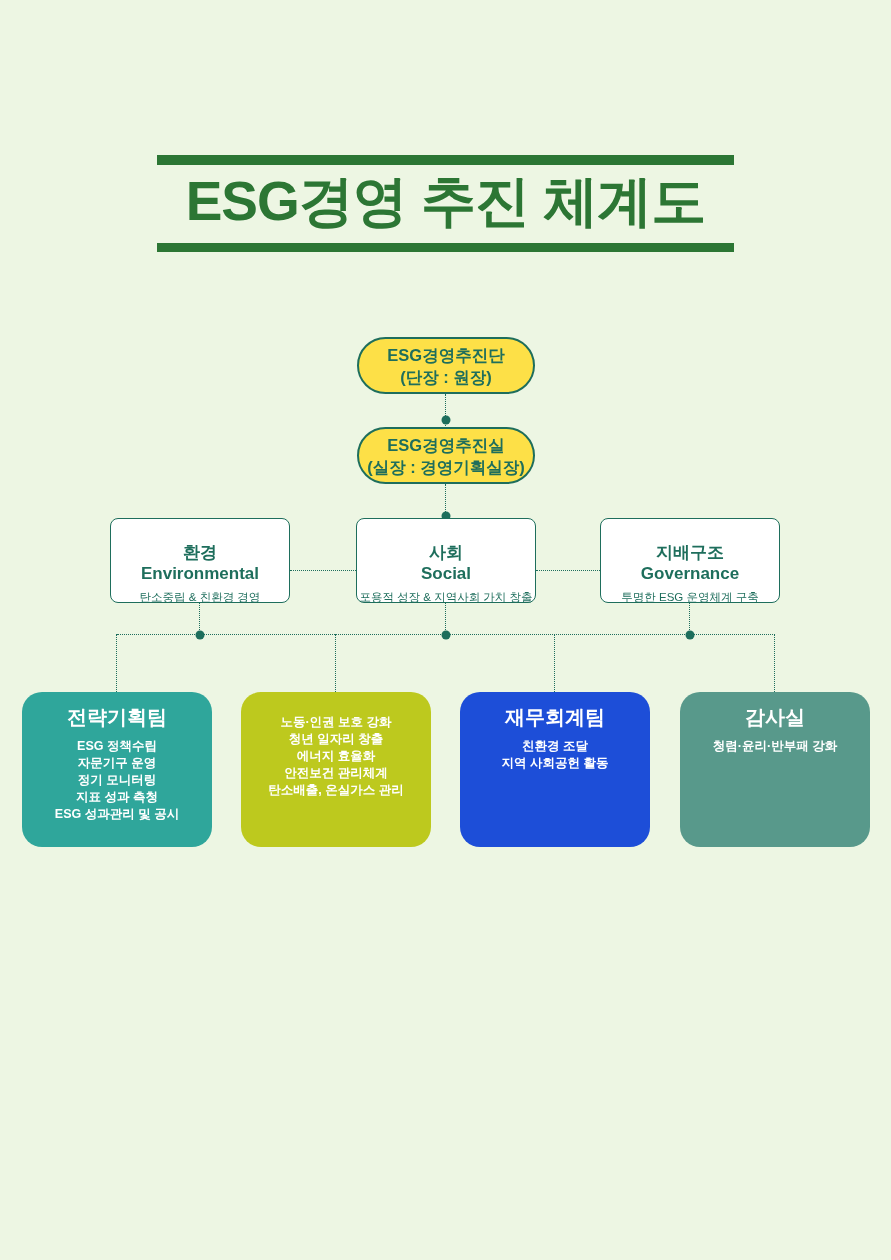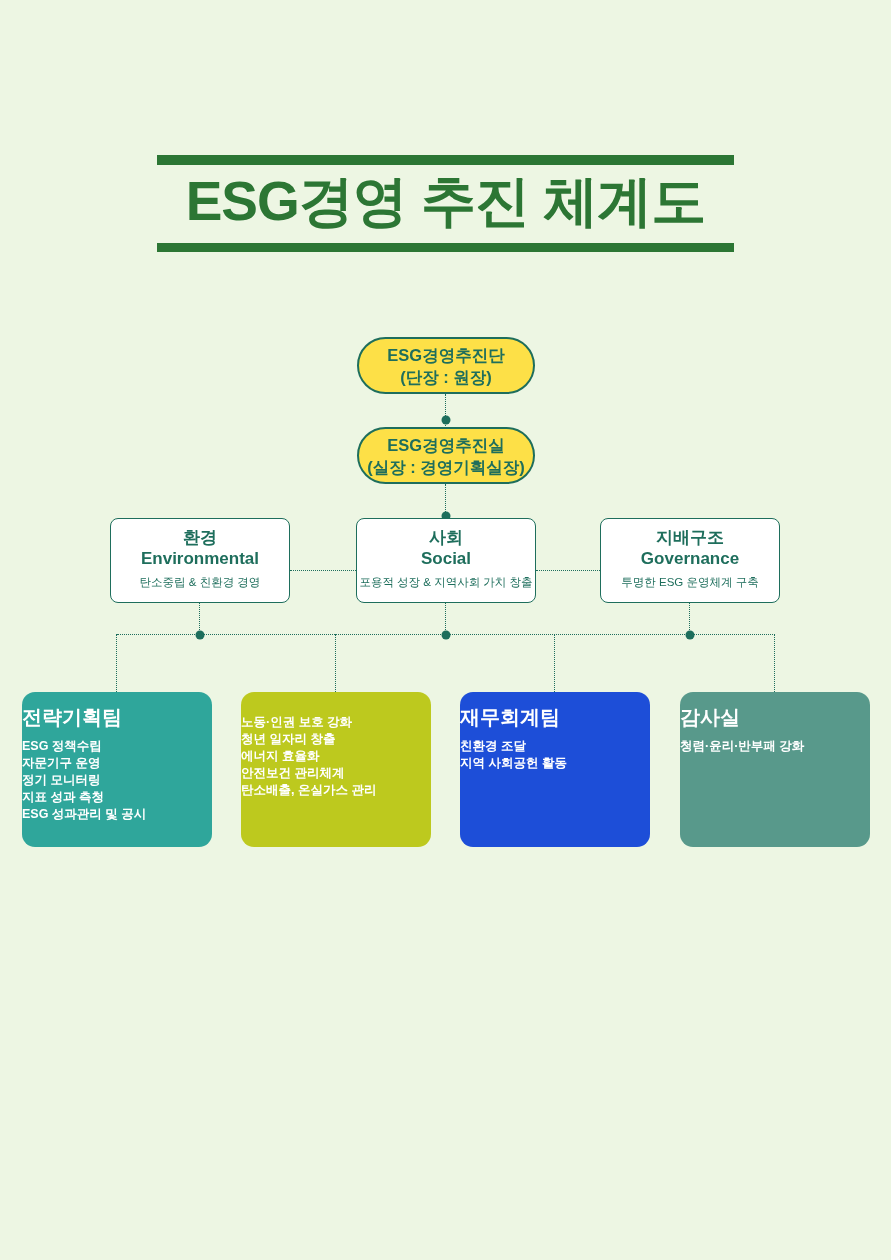--- a/index.html
+++ b/index.html
@@ -39,33 +39,33 @@
     color:#1e6e5c; font-weight:700; font-size:16.5px; line-height:22px;
     text-align:center; white-space:nowrap;
   }
   .pill.root   { top:337px; }
   .pill.office { top:427px; }
 
   
   .pillar {
     position:absolute; top:518px; width:180px; height:85px;
     background:#ffffff; border:1.5px solid #1e6e5c; border-radius:8px;
-    color:#1e6e5c; text-align:center; padding-top:9px; white-space:nowrap;
+    color:#1e6e5c; text-align:center; padding-top:24px; white-space:nowrap;
   }
   .pillar.p0 { left:110px; }
   .pillar.p1 { left:356px; }
   .pillar.p2 { left:600px; }
   .pillar .kr   { font-size:17px; font-weight:700; line-height:19px; }
   .pillar .en   { font-size:17px; font-weight:700; line-height:19px; margin-top:2px; }
   .pillar .desc { font-size:11.5px; font-weight:400; margin-top:7px; }
 
   
   .team {
     position:absolute; top:692px; width:190px; height:155px;
-    border-radius:13px; color:#ffffff; text-align:left; padding-top:13px;
+    border-radius:20px; color:#ffffff; text-align:center; padding-top:13px;
   }
   .team.t0 { left:22px; }
   .team.t1 { left:241px; }
   .team.t2 { left:460px; }
   .team.t3 { left:680px; }
   .team .name  { font-size:20px; font-weight:800; line-height:24px; }
   .team .items { margin-top:9px; font-size:12.5px; font-weight:700; line-height:17px; white-space:nowrap; }
 </style>
 </head>
 <body style="background: rgb(237, 246, 227);">

